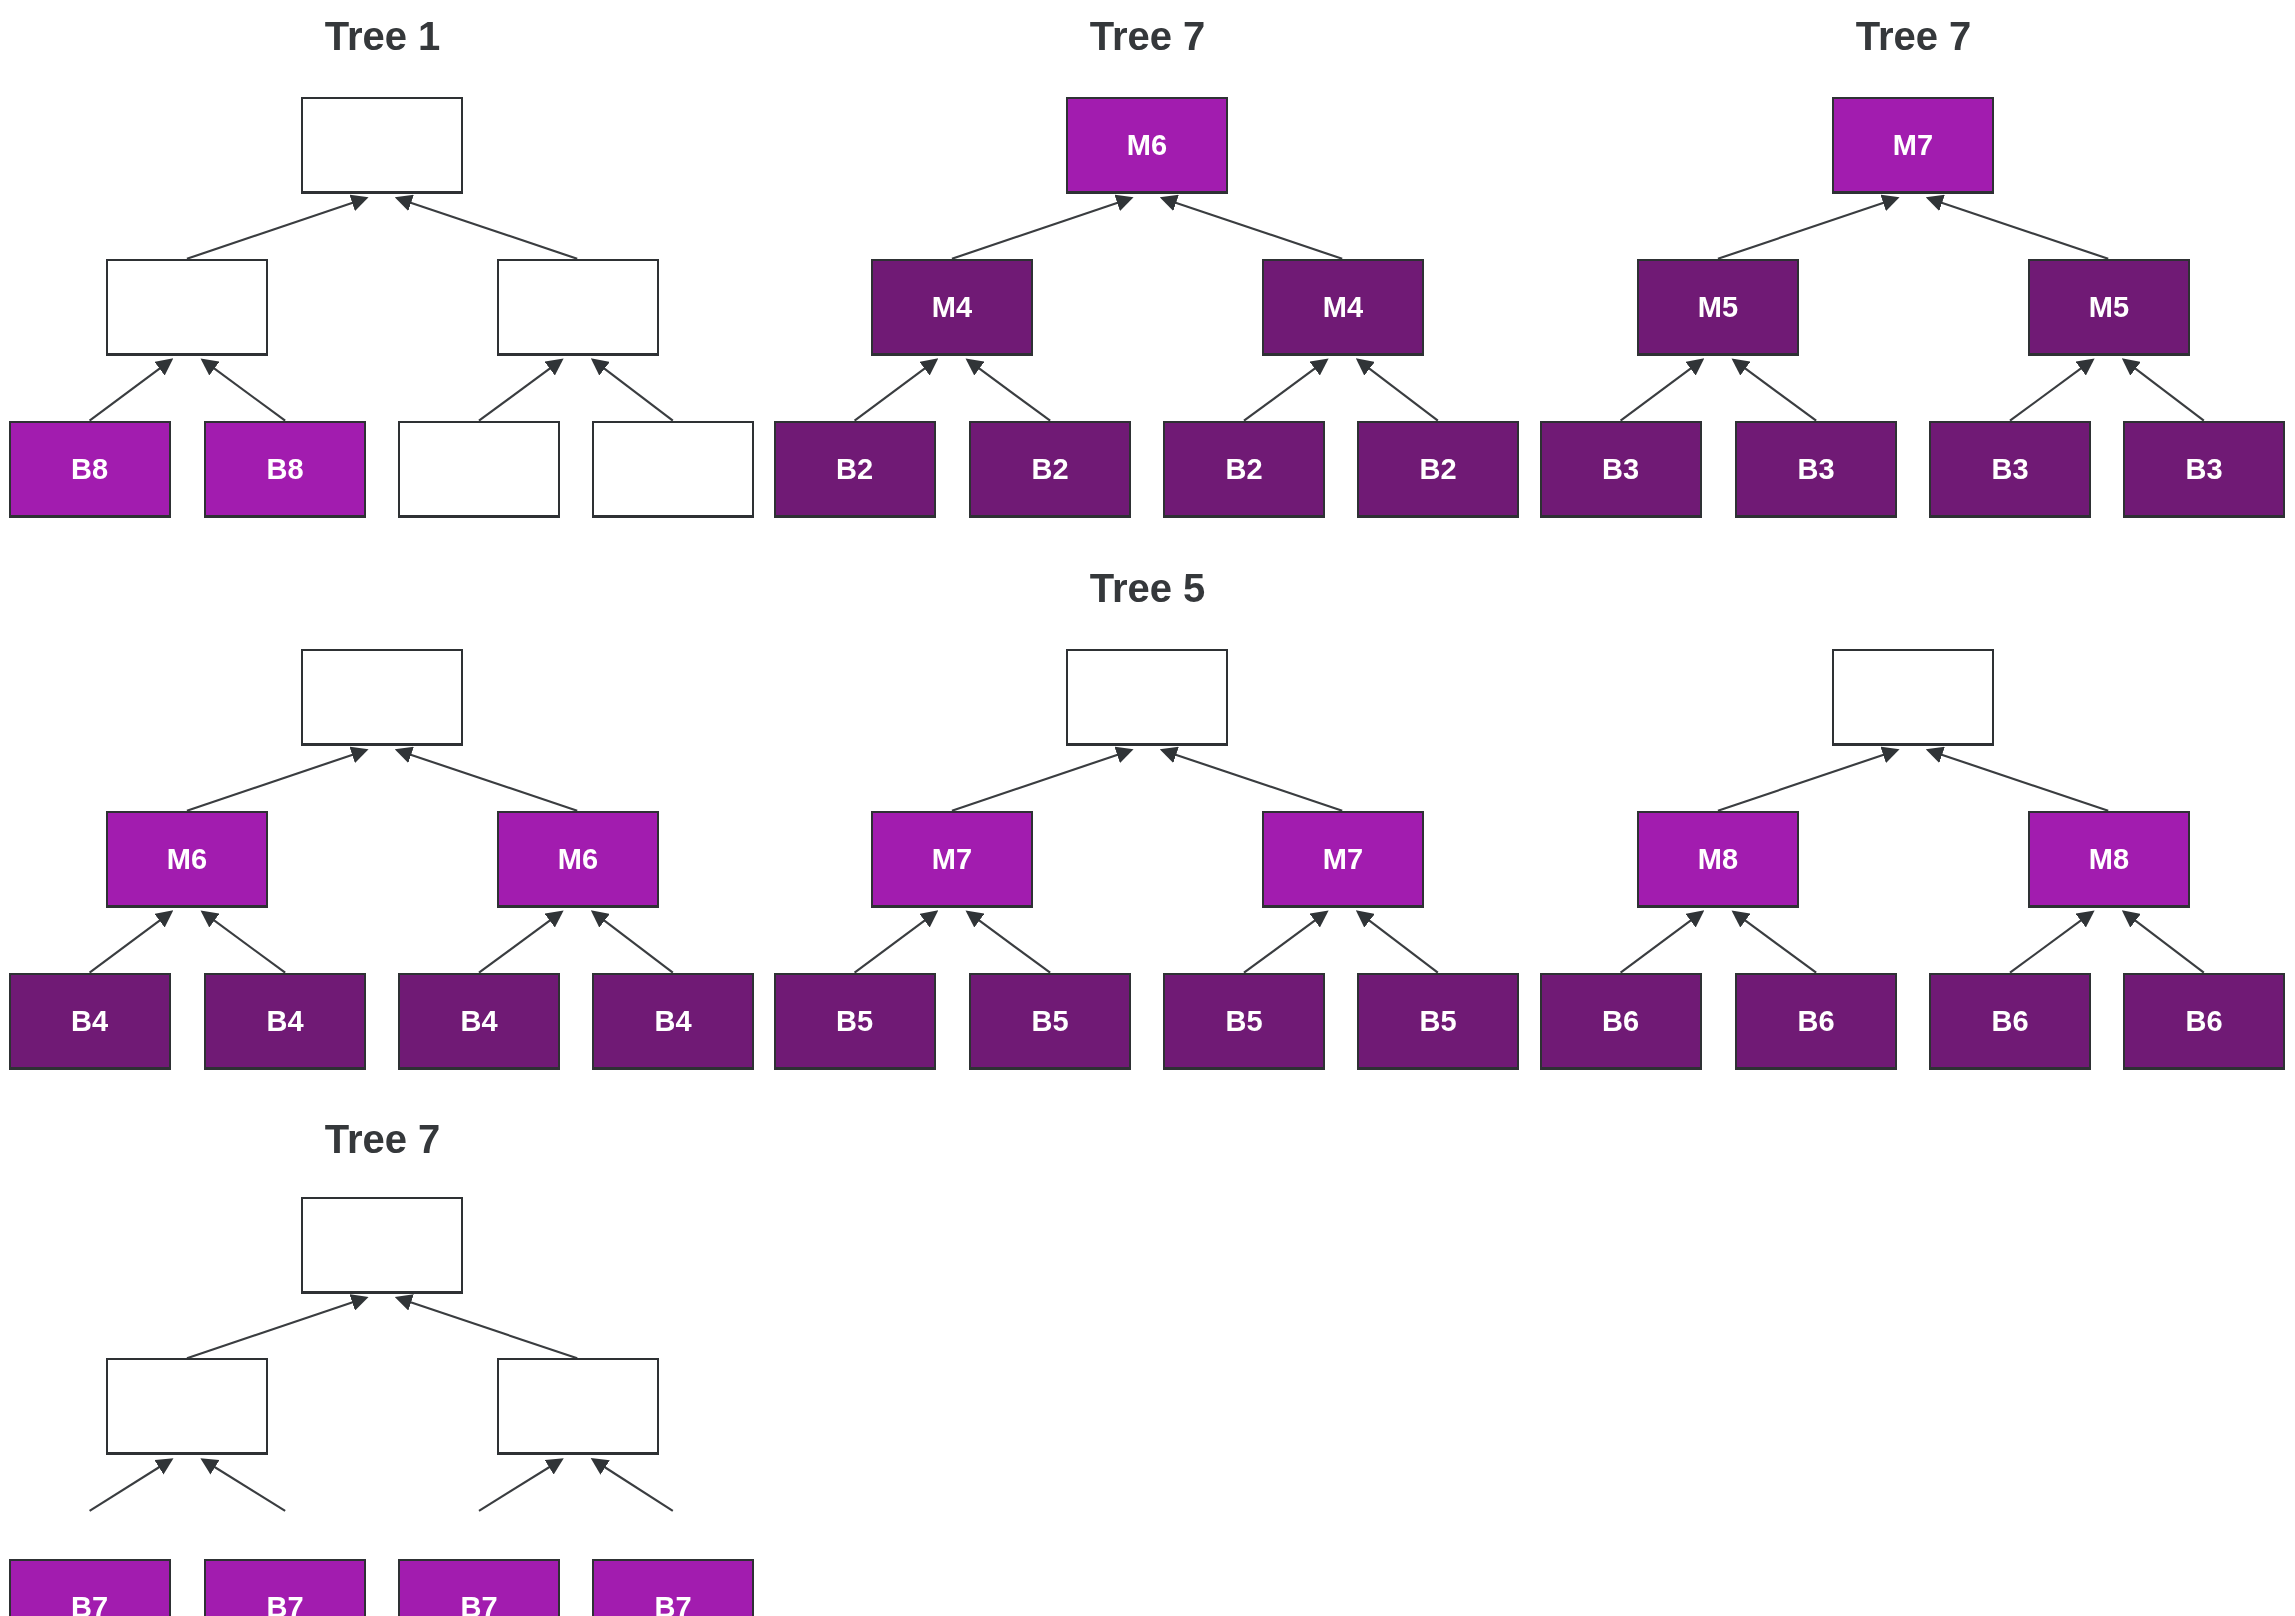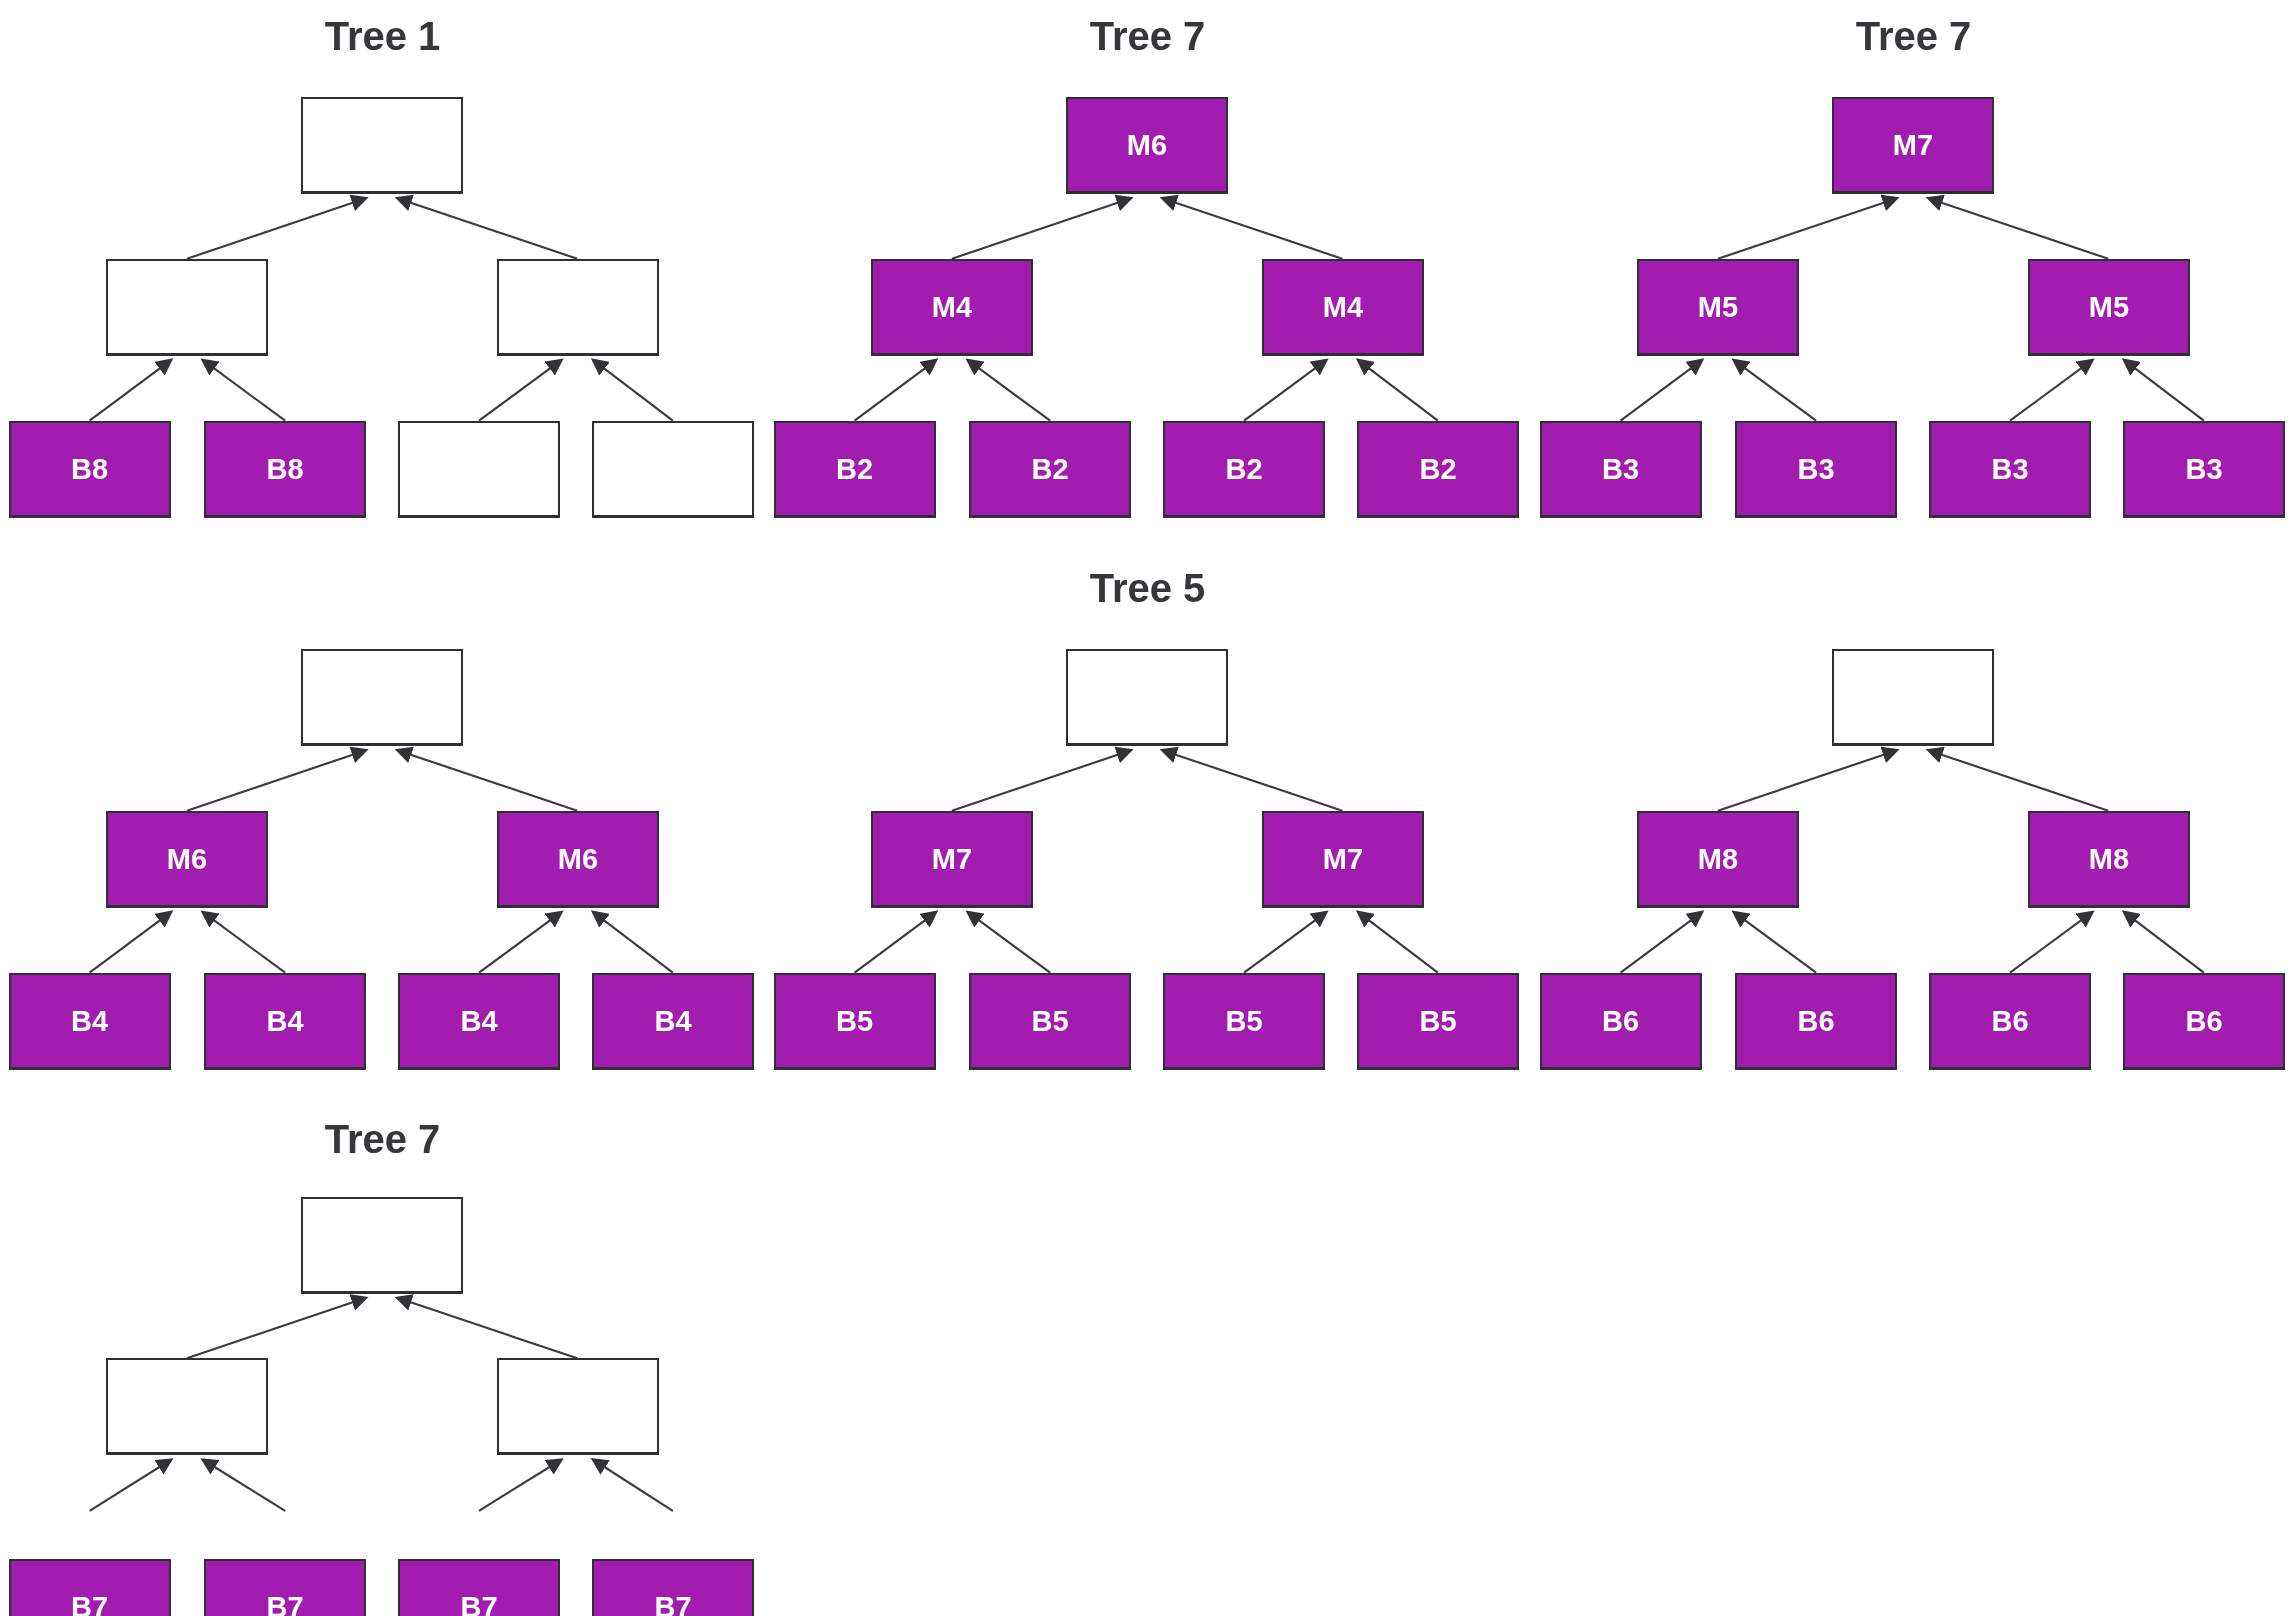--- a/index.html
+++ b/index.html
@@ -13,21 +13,21 @@
     font-size:40px;font-weight:bold;color:#35383B;letter-spacing:0;
   }
   .edges{position:absolute;left:0;top:0;width:765px;height:552px;}
   .node{
     position:absolute;width:162px;height:97px;box-sizing:border-box;
     border:2.6px solid #2E3134;border-bottom-width:3.4px;
     display:flex;align-items:center;justify-content:center;
     font-size:29px;font-weight:bold;color:#ffffff;
   }
   .node[data-kind="orange"]{background:#a21caf;}
-  .node[data-kind="teal"]{background:#a21caf;}
+  .node[data-kind="teal"]{background:#701a75;}
   .node[data-kind="empty"]{background:#ffffff;}
   .root{left:301px;top:97px;}
   .mid-l{left:106px;top:259px;}
   .mid-r{left:497px;top:259px;}
   .leaf-1{left:8.6px;top:421px;}
   .leaf-2{left:204px;top:421px;}
   .leaf-3{left:398px;top:421px;}
   .leaf-4{left:592px;top:421px;}
   .row3 .root{top:94px;}
   .row3 .mid-l,.row3 .mid-r{top:255px;}

